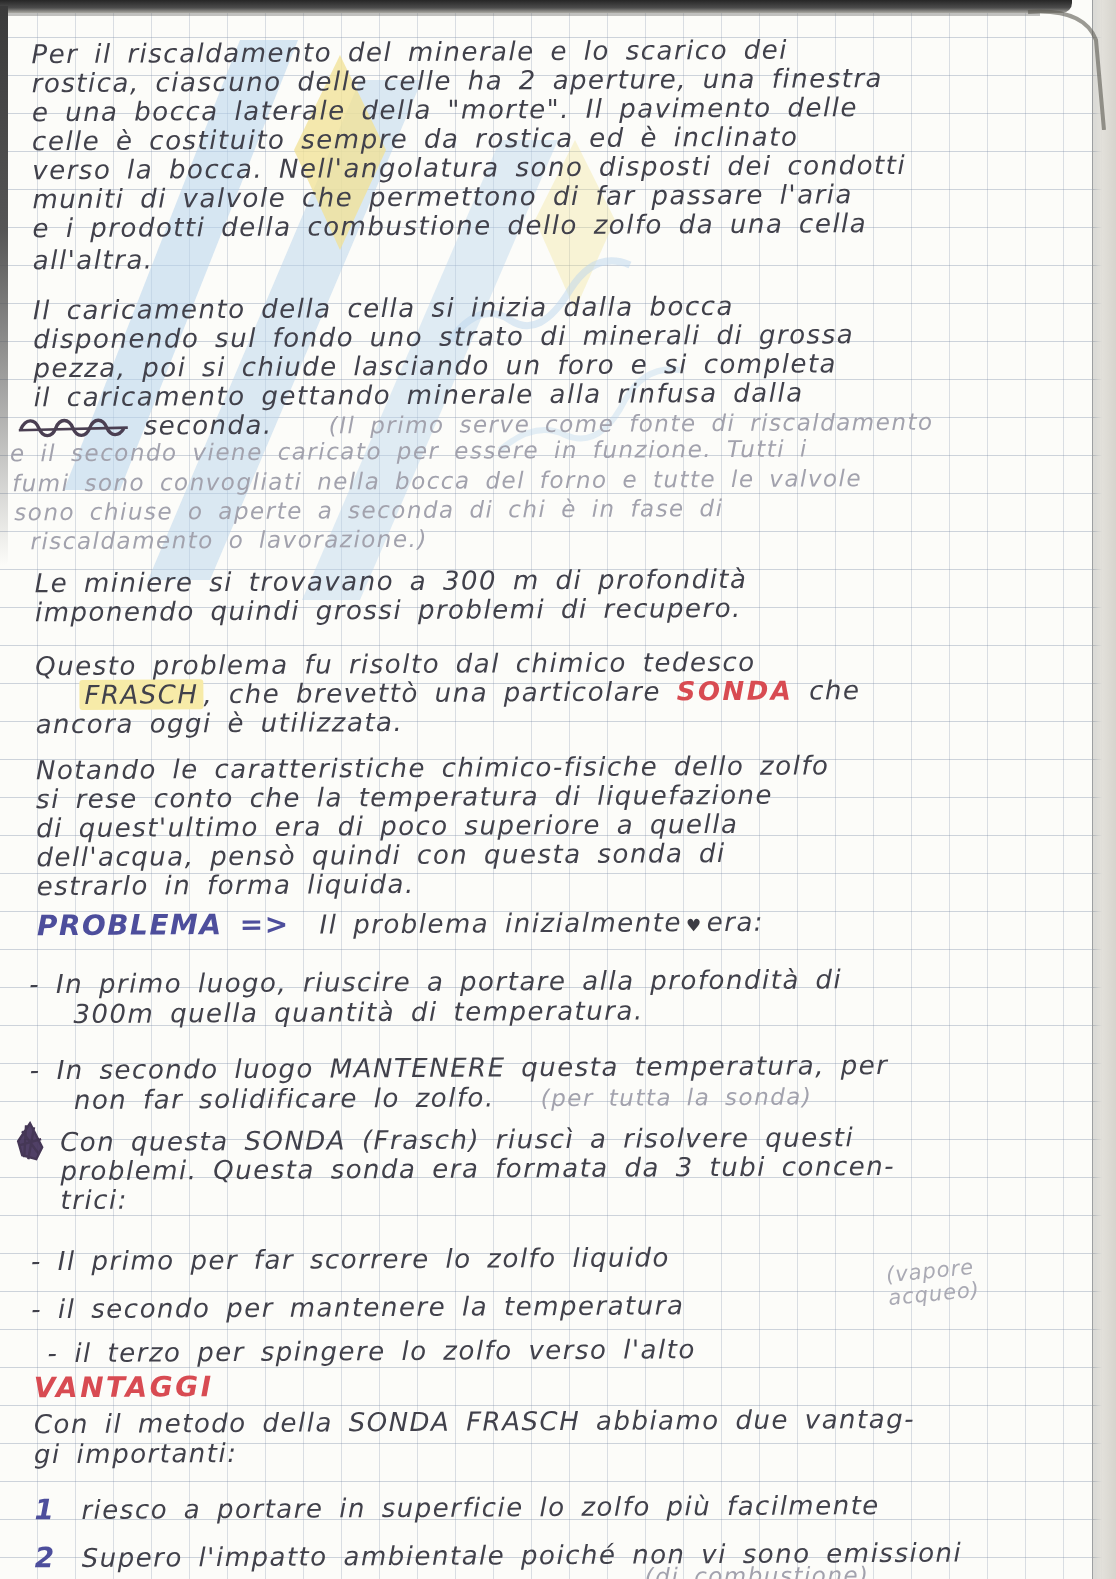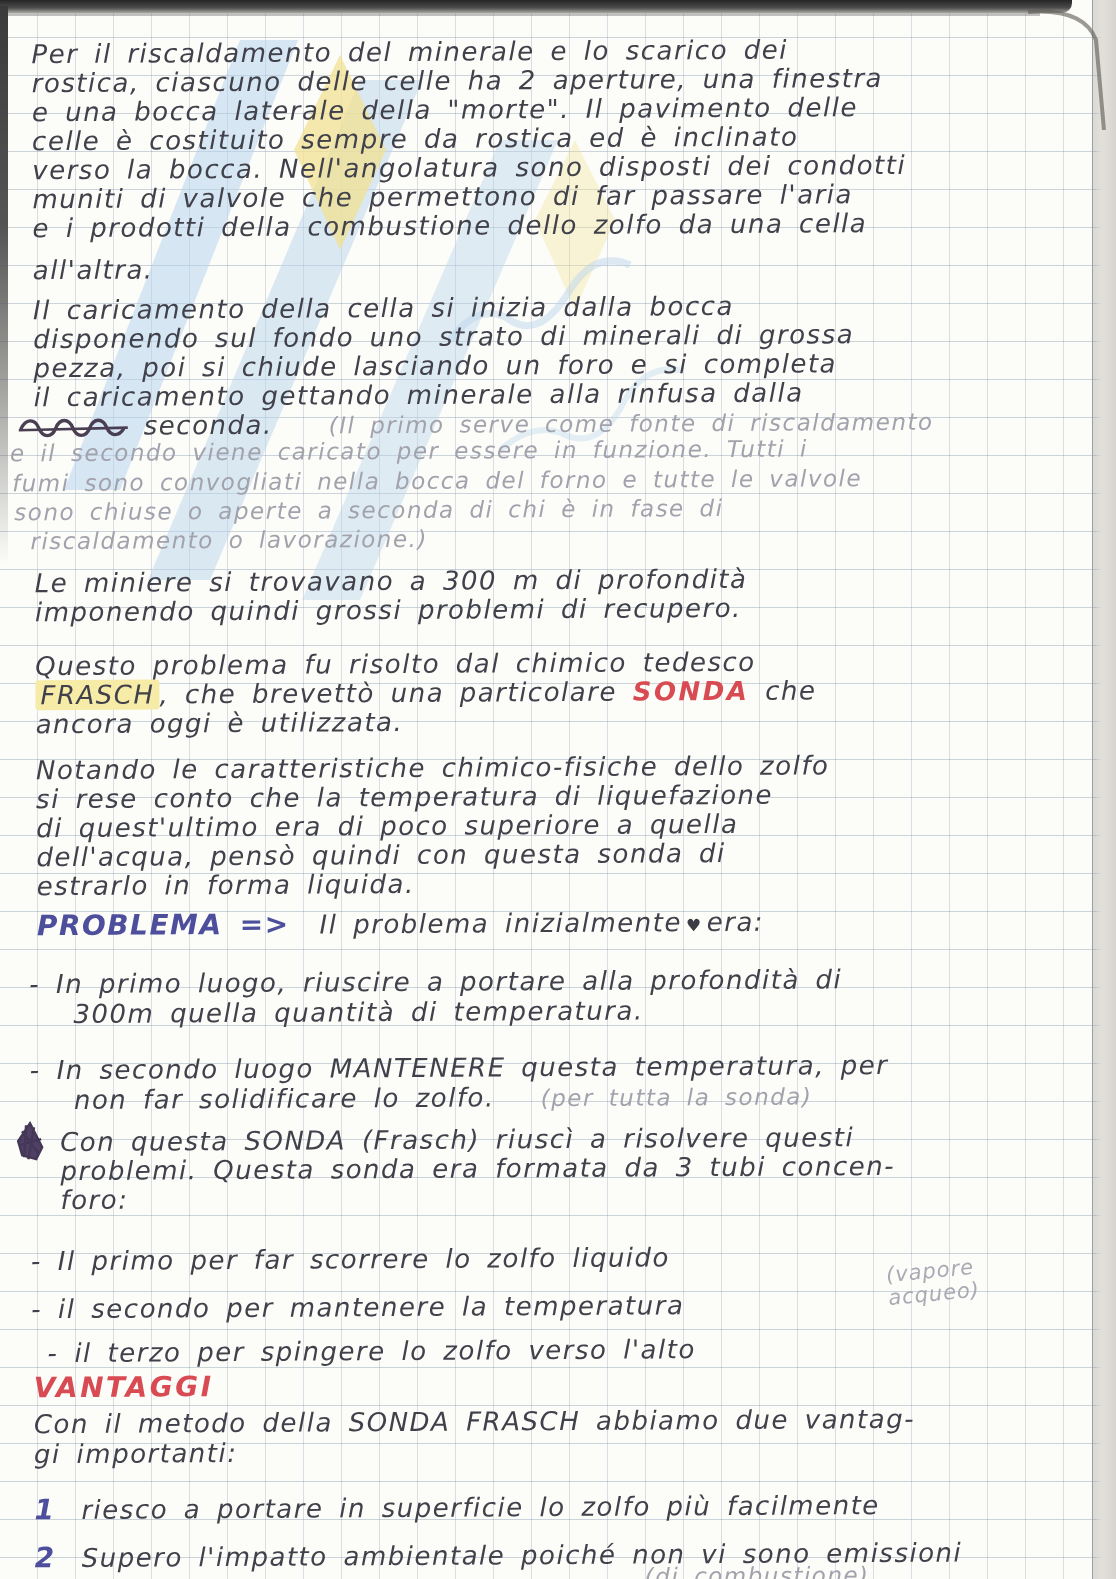--- a/index.html
+++ b/index.html
@@ -19,21 +19,21 @@
   .textlayer{position:absolute;inset:0;transform:rotate(-0.35deg);}
   .hw{
     position:absolute;left:36px;white-space:nowrap;
     font-style:italic;font-size:26px;letter-spacing:1.5px;word-spacing:6px;
     color:#41414b;
   }
   .faint{color:#a2a2ad;}
   .sm{font-size:23px;}
   .red{color:#d84b52;font-weight:bold;letter-spacing:2.5px;text-align:right;}
   .blue{color:#4d4e9c;font-weight:bold;}
-  .hl{background:#f7eba8;border-radius:3px;padding:0 5px;}
+  .hl{background:#f7eba8;border-radius:3px;padding:0 5px;margin-left:44px;}
   .dash{margin-right:16px;}
   .num{font-weight:bold;font-size:28px;margin-right:26px;}
   .heading-red{color:#d84b52;font-weight:bold;font-size:28px;letter-spacing:2.5px;}
   .heart{font-style:normal;font-size:17px;color:#3c3c44;margin:0 4px;}
   .note-stack{position:absolute;left:884px;top:1262px;font-style:italic;color:#aaaab4;
     font-size:21px;line-height:23px;transform:rotate(-5deg);letter-spacing:1px;}
   
   .edge-top{position:absolute;top:0;left:0;width:1072px;height:13px;
     background:linear-gradient(180deg,#262626 0%,#4c4c4c 60%,#a9a8a2 100%);
     border-bottom-right-radius:10px;}
@@ -66,21 +66,21 @@
 
   <div class="textlayer">
 
     <div class="hw" style="top:36px">Per il riscaldamento del minerale e lo scarico dei</div>
     <div class="hw" style="top:65px">rostica, ciascuno delle celle ha 2 aperture, una finestra</div>
     <div class="hw" style="top:94px">e una bocca laterale della "morte". Il pavimento delle</div>
     <div class="hw" style="top:123px">celle è costituito sempre da rostica ed è inclinato</div>
     <div class="hw" style="top:152px">verso la bocca. Nell'angolatura sono disposti dei condotti</div>
     <div class="hw" style="top:181px">muniti di valvole che permettono di far passare l'aria</div>
     <div class="hw" style="top:210px">e i prodotti della combustione dello zolfo da una cella</div>
-    <div class="hw" style="top:252px">all'altra.</div>
+    <div class="hw" style="top:242px">all'altra.</div>
 
     <div class="hw" style="top:292px">Il caricamento della cella si inizia dalla bocca</div>
     <div class="hw" style="top:321px">disponendo sul fondo uno strato di minerali di grossa</div>
     <div class="hw" style="top:350px">pezza, poi si chiude lasciando un foro e si completa</div>
     <div class="hw" style="top:379px">il caricamento gettando minerale alla rinfusa dalla</div>
     <div class="hw" style="top:408px;left:20px">
       <svg class="scribble" width="112" height="24" viewBox="0 0 112 24">
         <path d="M3,13 c5,-11 14,-11 18,-1 c4,10 13,10 17,0 c4,-10 13,-10 17,0 c4,10 13,10 17,0 c4,-10 13,-10 17,0 c4,9 12,9 17,1" fill="none" stroke="#4a3f52" stroke-width="3.4"></path>
         <line x1="1" y1="14" x2="110" y2="12" stroke="#4a3f52" stroke-width="2.6"></line>
       </svg><span>seconda.</span><span class="faint sm" style="margin-left:56px">(Il primo serve come fonte di riscaldamento</span>
@@ -117,21 +117,21 @@
 
     <div class="hw" style="top:1052px;left:28px">
       <span class="dash">-</span><span>In secondo luogo MANTENERE questa temperatura, per</span>
     </div>
     <div class="hw" style="top:1082px;left:72px">
       <span>non far solidificare lo zolfo.</span><span class="faint sm" style="margin-left:46px">(per tutta la sonda)</span>
     </div>
 
     <div class="hw" style="top:1124px;left:58px">Con questa SONDA (Frasch) riuscì a risolvere questi</div>
     <div class="hw" style="top:1153px;left:58px">problemi. Questa sonda era formata da 3 tubi concen-</div>
-    <div class="hw" style="top:1182px;left:58px">foro:</div>
+    <div class="hw" style="top:1182px;left:58px">trici:</div>
 
     <div class="hw" style="top:1243px;left:28px">
       <span class="dash">-</span><span>Il primo per far scorrere lo zolfo liquido</span>
     </div>
     <div class="hw" style="top:1291px;left:28px">
       <span class="dash">-</span><span>il secondo per mantenere la temperatura</span>
     </div>
     <div class="hw" style="top:1335px;left:44px">
       <span class="dash">-</span><span>il terzo per spingere lo zolfo verso l'alto</span>
     </div>

